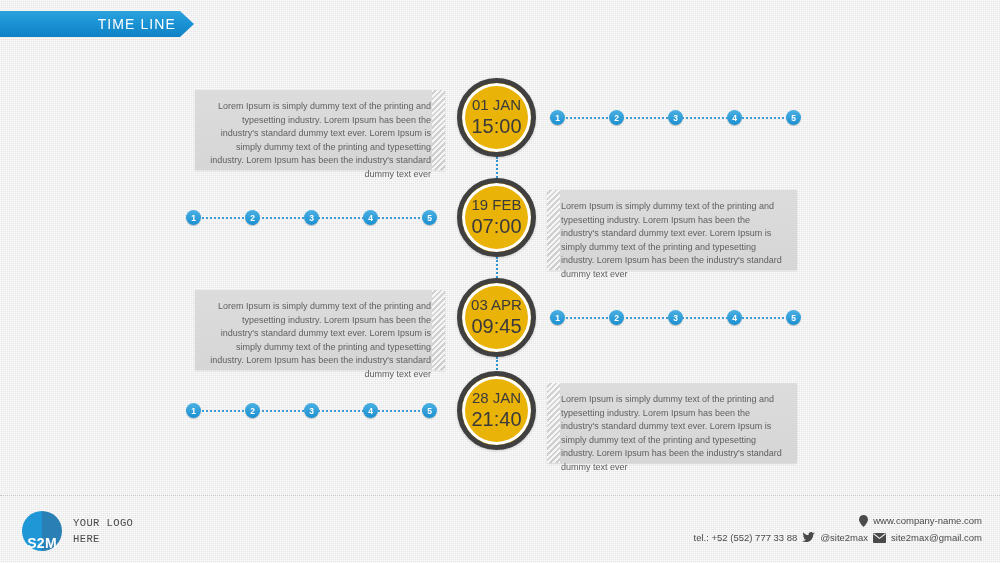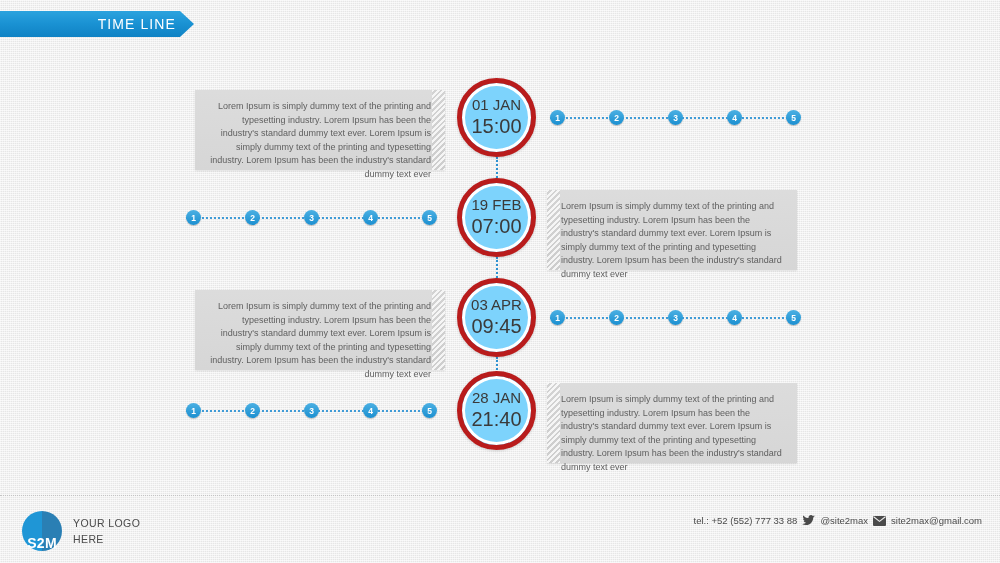--- a/index.html
+++ b/index.html
@@ -38,22 +38,22 @@
 
   
   .row { position: absolute; left: 0; width: 1000px; height: 96px; }
 
   
   .date-circle {
     position: absolute;
     left: 457px; top: 0;
     width: 79px; height: 79px;
     border-radius: 50%;
-    background: #7dd3fc;
-    border: 5px solid #b91c1c;
+    background: #eab308;
+    border: 5px solid #404040;
     box-sizing: border-box;
     display: flex; flex-direction: column;
     align-items: center; justify-content: center;
     z-index: 5;
     box-shadow: 0 1px 3px rgba(0,0,0,0.16), inset 0 0 0 3px #ffffff;
   }
   .date-circle .d-day { font-size: 15px; color: #3a3a3a; line-height: 1.25; }
   .date-circle .d-time { font-size: 20px; color: #3a3a3a; line-height: 1.25; }
 
   
@@ -122,21 +122,21 @@
     display: flex; align-items: center; gap: 11px;
   }
   .logo-mark {
     width: 40px; height: 40px; border-radius: 50%;
     background: linear-gradient(90deg, #1f96d6 0%, #1f96d6 50%, #2a7fb4 50%, #2a7fb4 100%);
     color: #ffffff;
     font-size: 14px; font-weight: bold;
     display: flex; align-items: flex-end; justify-content: center;
     letter-spacing: 0.3px;
   }
-  .logo-text { font-size: 10.5px; color: #4a4a4a; line-height: 16px; letter-spacing: 0.4px; }
+  .logo-text { font-size: 10.5px; color: #4a4a4a; line-height: 16px; letter-spacing: 0.4px; font-family: Liberation Mono, monospace; }
 
   .contact {
     position: absolute; right: 18px; top: 512px;
     text-align: right;
     font-size: 9.5px; color: #4a4a4a;
   }
   .contact-line { display: flex; align-items: center; justify-content: flex-end; gap: 5px; line-height: 17px; }
   .ico { display: inline-flex; align-items: center; }
   .ico svg { display: block; }
 </style>
@@ -285,20 +285,28 @@
     <div class="logo-mark">
       <span>S2M</span>
     </div>
     <div class="logo-text">
       <div>YOUR LOGO</div>
       <div>HERE</div>
     </div>
   </div>
 
   <div class="contact">
+    <div class="contact-line">
+      <span class="ico">
+        <svg width="9" height="12" viewBox="0 0 9 12">
+          <path d="M4.5 0C2 0 0 2 0 4.5C0 7.6 4.5 12 4.5 12S9 7.6 9 4.5C9 2 7 0 4.5 0Z" fill="#4a4a4a"></path>
+        </svg>
+      </span>
+      <span>www.company-name.com</span>
+    </div>
     <div class="contact-line">
       <span>tel.: +52 (552) 777 33 88</span>
       <span class="ico">
         <svg width="13" height="11" viewBox="0 0 13 11">
           <path d="M13 1.3c-.5.2-1 .4-1.5.4.5-.3.9-.8 1.1-1.4-.5.3-1.1.5-1.7.7C10.4.4 9.7 0 9 0 7.6 0 6.5 1.1 6.5 2.5c0 .2 0 .4.1.6C4.5 3 2.6 2 1.3.4 1.1.8 1 1.2 1 1.7c0 .9.4 1.6 1.1 2.1-.4 0-.8-.1-1.1-.3 0 1.2.9 2.2 2 2.5-.2.1-.5.1-.7.1-.2 0-.3 0-.5-.1.3 1 1.2 1.7 2.3 1.8-.9.7-2 1.1-3.2 1.1H0c1.1.7 2.5 1.1 3.9 1.1 4.7 0 7.3-3.9 7.3-7.3v-.3C11.7 2.3 12.4 1.9 13 1.3Z" fill="#4a4a4a"></path>
         </svg>
       </span>
       <span>@site2max</span>
       <span class="ico">
         <svg width="13" height="10" viewBox="0 0 13 10">

